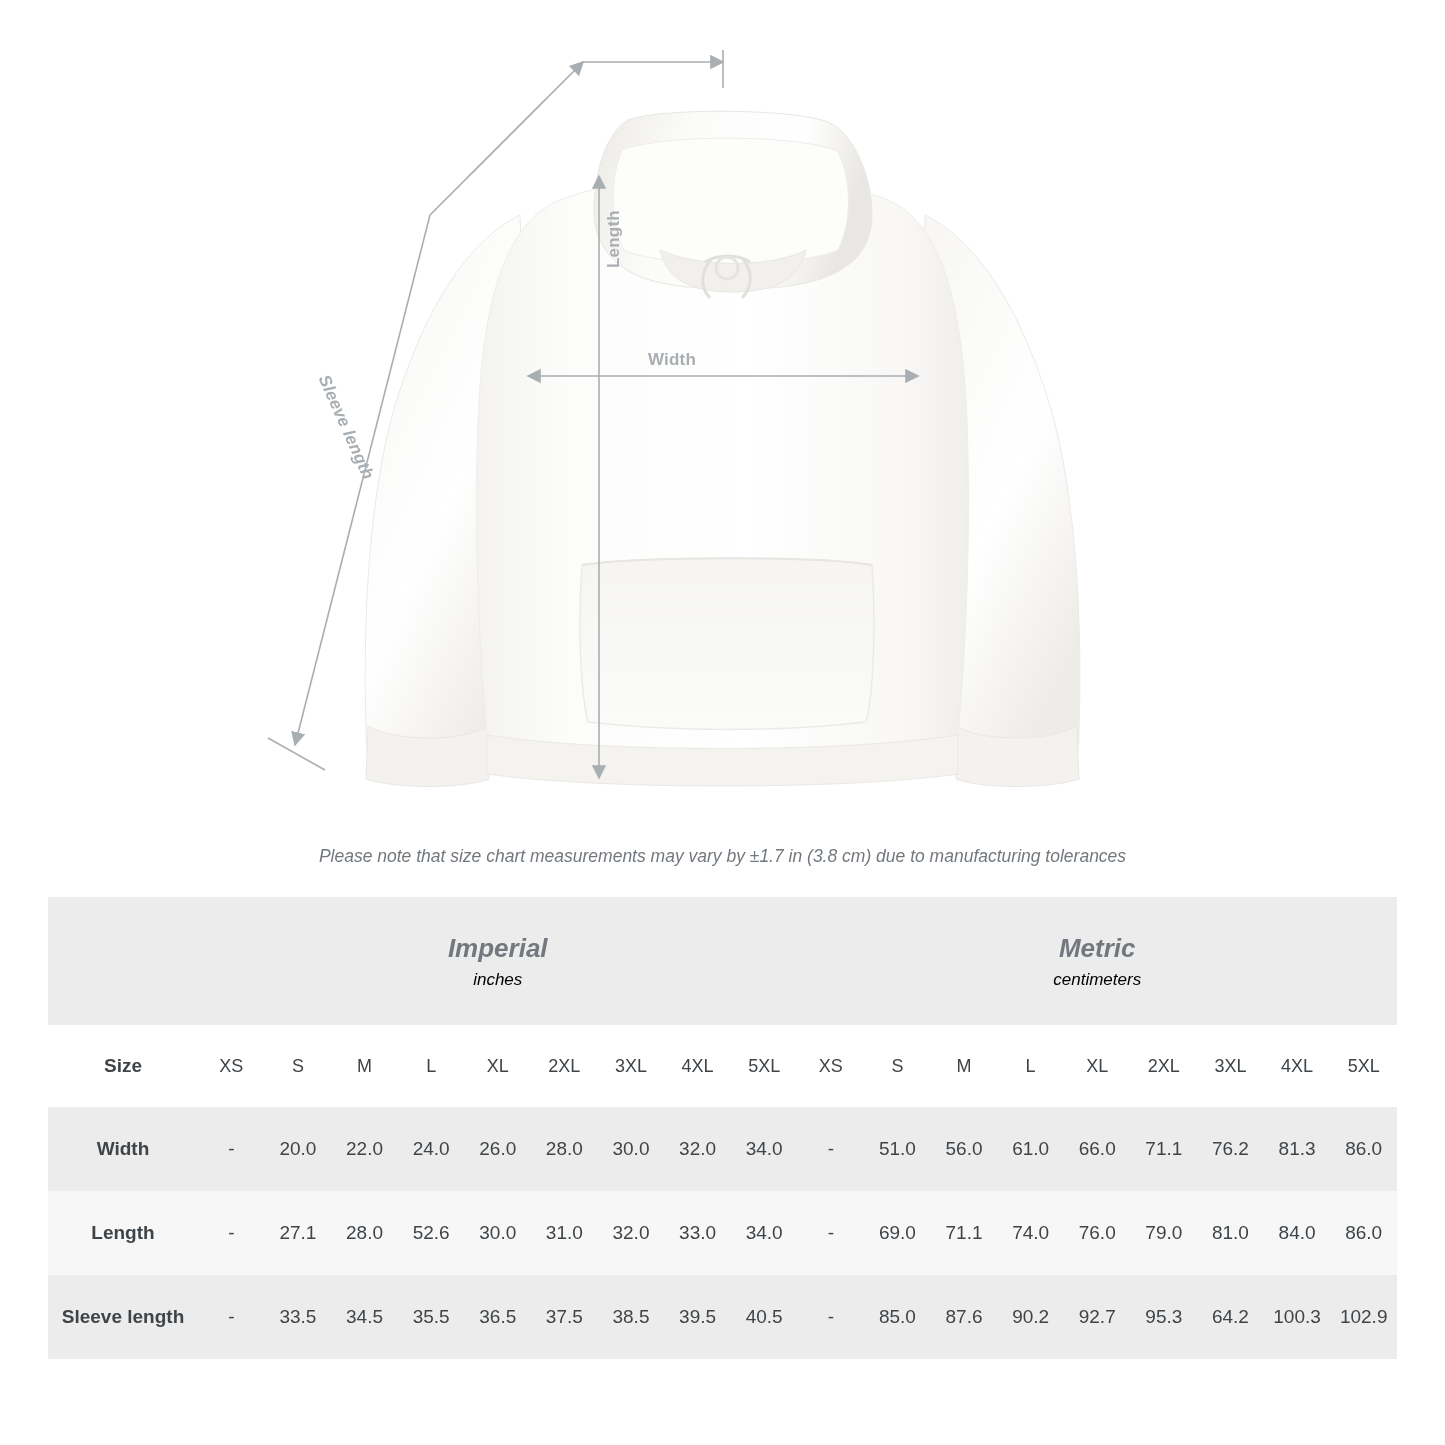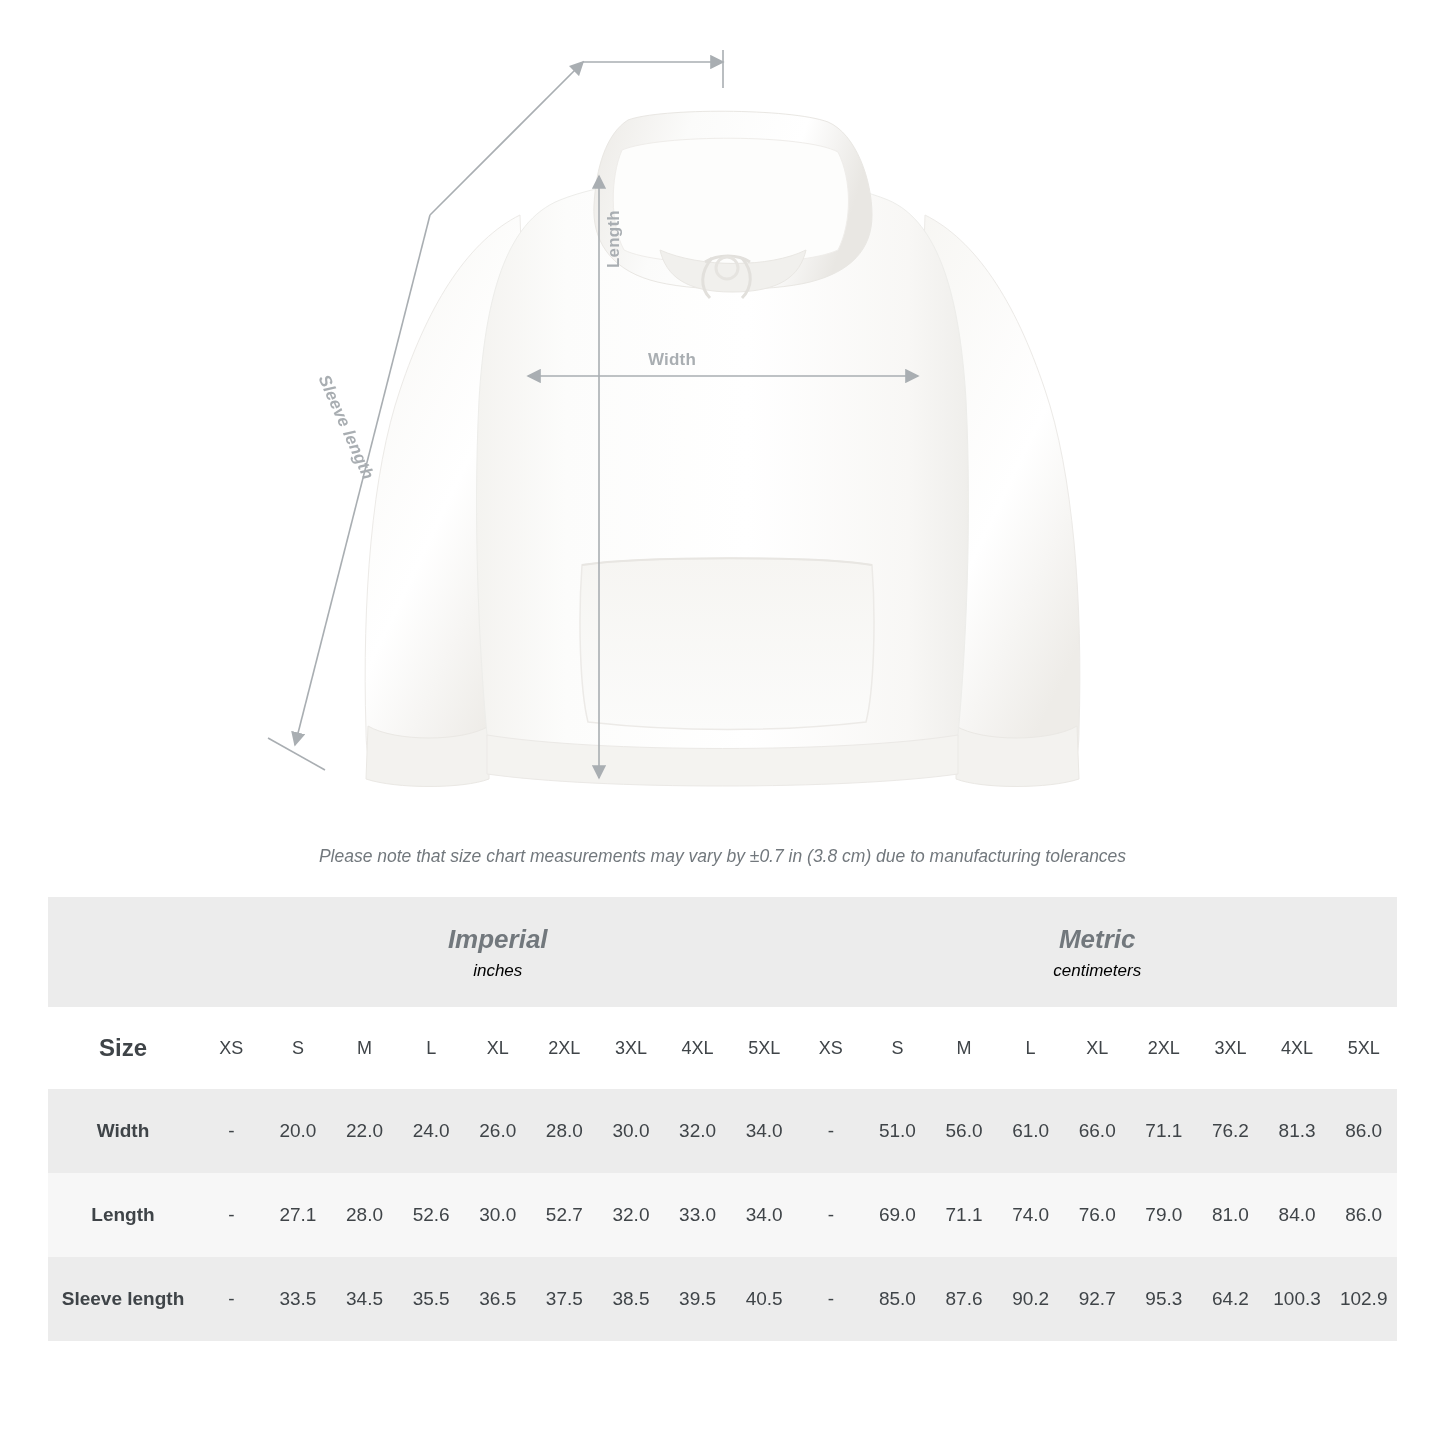--- a/index.html
+++ b/index.html
@@ -91,21 +91,21 @@
   }
   table.size-chart td, table.size-chart th {
     text-align: center;
     vertical-align: middle;
     font-size: 18px;
     color: #3f4448;
     border: none;
   }
   .unit-head td {
     background: #ececec;
-    height: 110px;
+    height: 128px;
     padding: 0;
   }
   .unit-name {
     font-size: 26px;
     font-weight: bold;
     font-style: italic;
     color: #72787d;
     line-height: 1.25;
   }
   .unit-sub {
@@ -115,21 +115,21 @@
     margin-top: 6px;
   }
   .size-row td {
     background: #ffffff;
     height: 80px;
     font-size: 19px;
     font-weight: normal;
     color: #3f4448;
   }
   .size-row td.rowhead {
-    font-size: 24px;
+    font-size: 19px;
     font-weight: bold;
   }
   .data-row td {
     height: 82px;
   }
   .data-row.shade td {
     background: #ececec;
   }
   .data-row.plain td {
     background: #f7f7f7;
@@ -251,21 +251,21 @@
         <path d="M528,376 L918,376" marker-start="url(#arrowStart)" marker-end="url(#arrowEnd)"></path>
       </g>
     </svg>
 
     <div class="dim-label width-label">Width</div>
     <div class="dim-label length-label">Length</div>
     <div class="dim-label sleeve-label">Sleeve length</div>
   </div>
 
   <div class="title-block">
-    <div class="chart-note">Please note that size chart measurements may vary by ±0.7 in (3.8 cm) due to manufacturing tolerances</div>
+    <div class="chart-note">Please note that size chart measurements may vary by ±1.7 in (3.8 cm) due to manufacturing tolerances</div>
   </div>
 
   <div class="table-wrap">
     <table class="size-chart">
       <colgroup>
         <col class="col-label">
         <col span="9">
         <col span="9">
       </colgroup>
       <tbody>
@@ -325,21 +325,21 @@
           <td class="val">86.0</td>
         </tr>
 
         <tr class="data-row plain">
           <td class="rowhead">Length</td>
           <td class="val">-</td>
           <td class="val">27.1</td>
           <td class="val">28.0</td>
           <td class="val">52.6</td>
           <td class="val">30.0</td>
-          <td class="val">52.7</td>
+          <td class="val">31.0</td>
           <td class="val">32.0</td>
           <td class="val">33.0</td>
           <td class="val">34.0</td>
           <td class="val">-</td>
           <td class="val">69.0</td>
           <td class="val">71.1</td>
           <td class="val">74.0</td>
           <td class="val">76.0</td>
           <td class="val">79.0</td>
           <td class="val">81.0</td>

